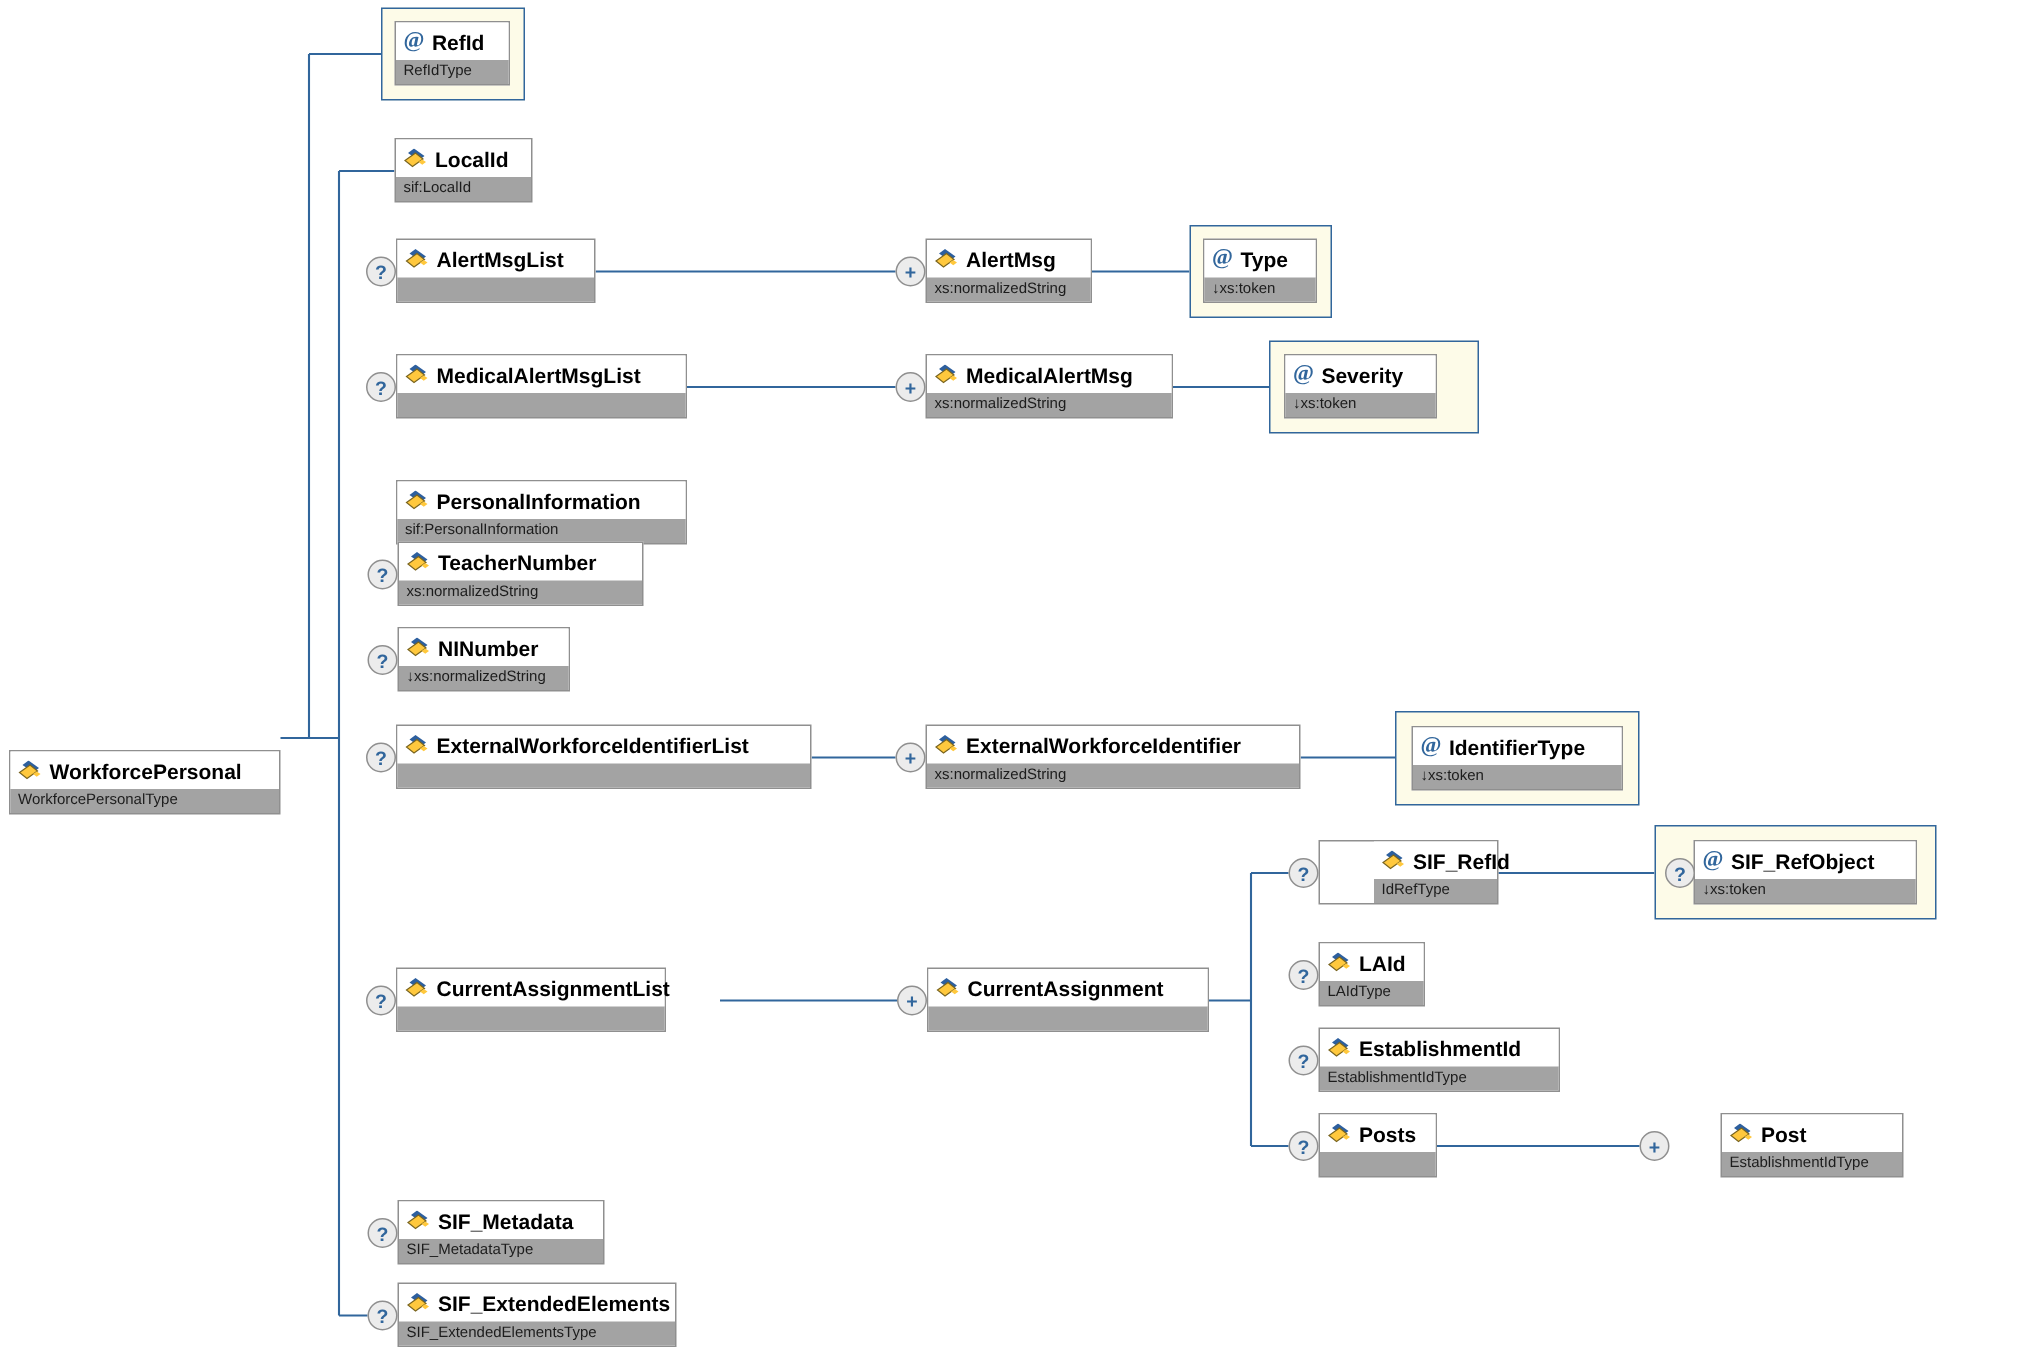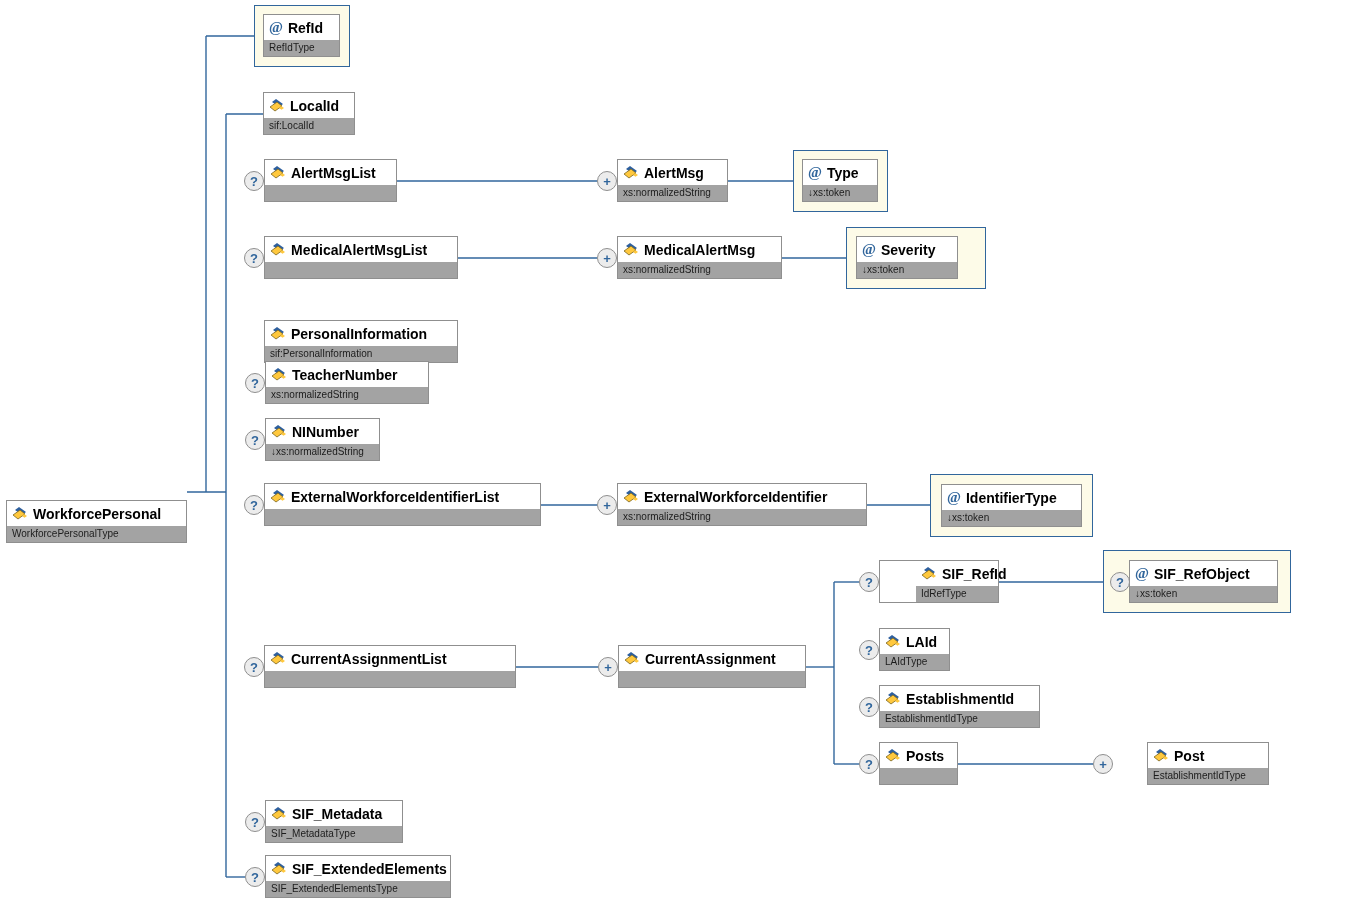--- a/index.html
+++ b/index.html
@@ -242,21 +242,21 @@
     </div>
     <div class="occ" style="left: 597px; top: 495px;">+</div>
     <div class="attr-outer" style="left: 930px; top: 474px; width: 163px; height: 63px;"></div>
     <div class="node" style="left: 941px; top: 484px; width: 141px;">
       <div class="title">
         <span class="at-glyph">@</span>
         <span>IdentifierType</span>
       </div>
       <div class="ann">↓xs:token</div>
     </div>
-    <div class="node" style="left: 264px; top: 645px; width: 252px;">
+    <div class="node" style="left: 264px; top: 645px; width: 180px;">
       <div class="title">
         <span class="eicon">
           <svg width="16" height="13" viewBox="0 0 16 13">
             <polygon points="7,0 14,5 10,8 3,3" fill="#2d5f9e"></polygon>
             <polygon points="1,8 8,3 13,7 6,12" fill="#ffc83d" stroke="#7a6520" stroke-width="0.8"></polygon>
             <polygon points="10,9 12.5,7.3 15,9 12.5,10.8" fill="#ffc83d"></polygon>
           </svg>
         </span>
         <span>CurrentAssignmentList</span>
       </div>

